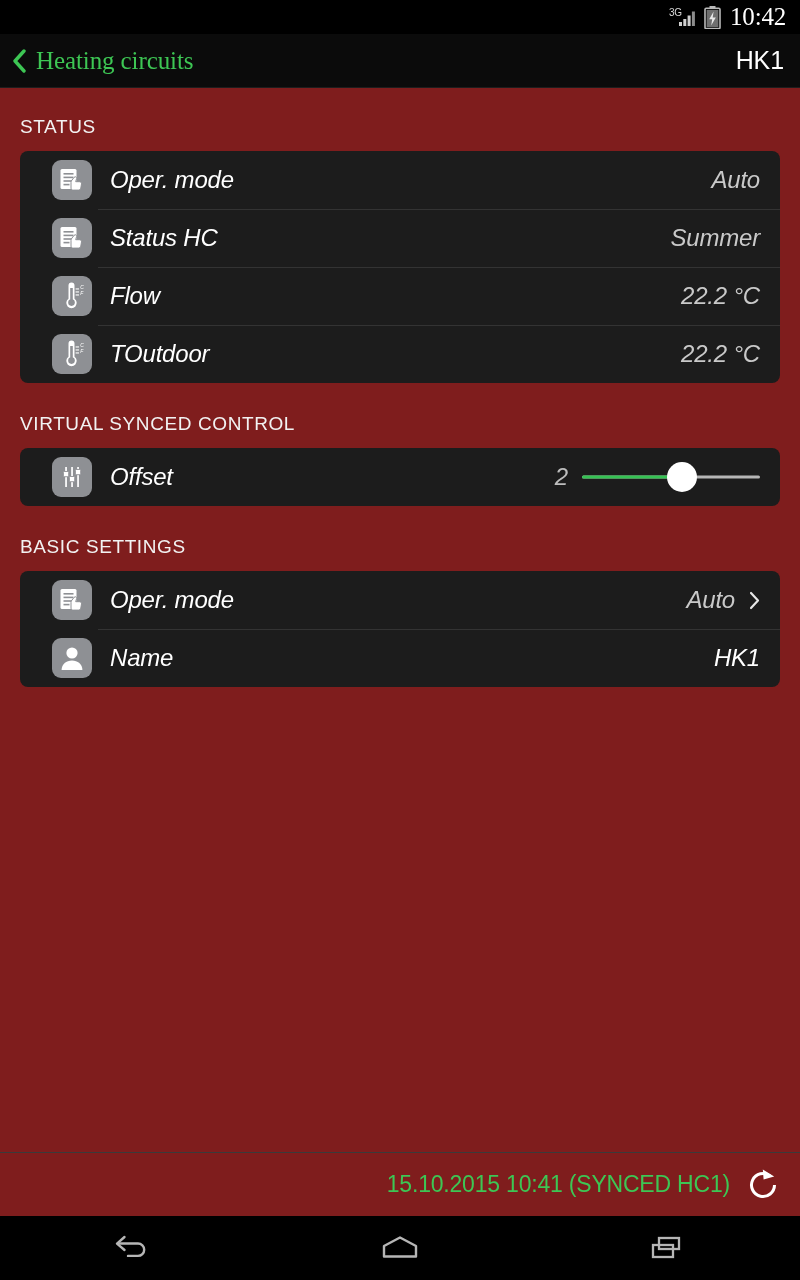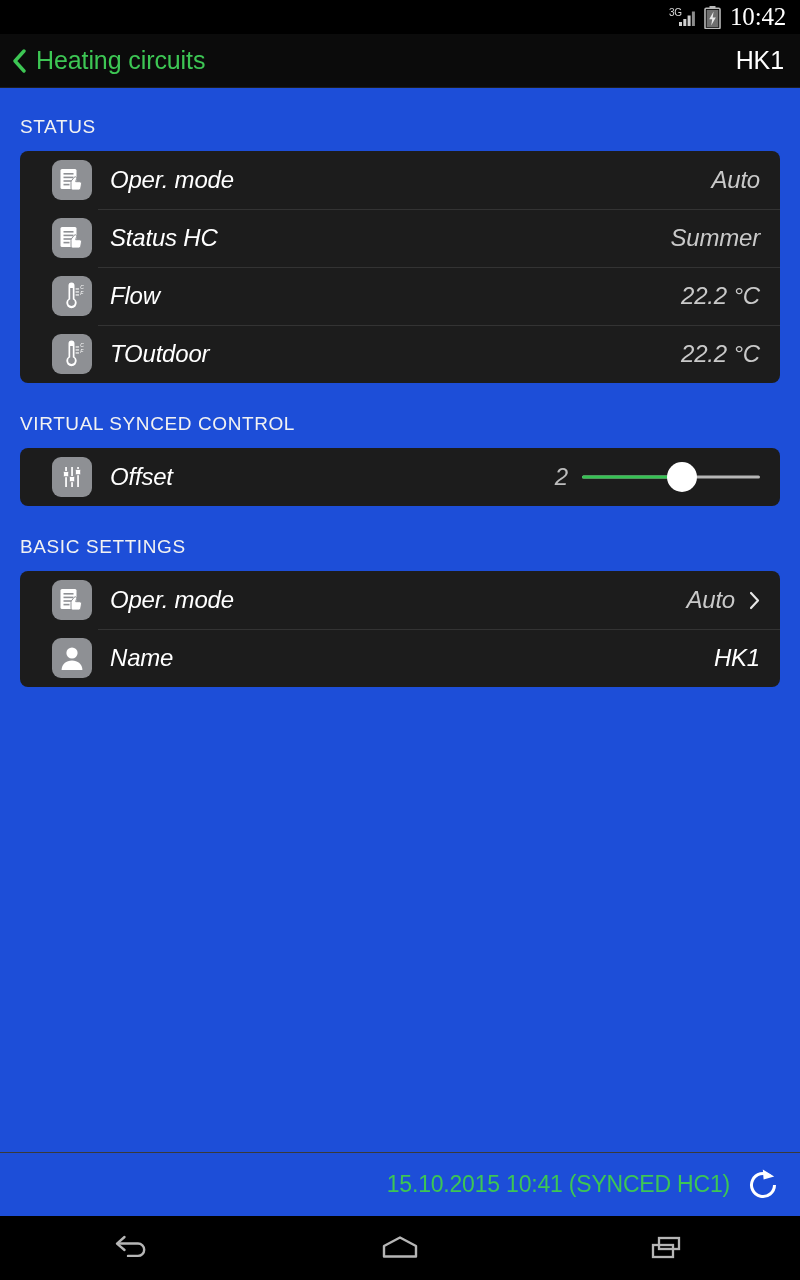--- a/index.html
+++ b/index.html
@@ -9,21 +9,21 @@
     height: 1280px;
     background: #000000;
     font-family: "Liberation Sans", sans-serif;
     overflow: hidden;
   }
 
   #app {
     position: relative;
     width: 800px;
     height: 1280px;
-    background: #1d4ed8;
+    background: #7f1d1d;
     display: flex;
     flex-direction: column;
   }
 
   
   .statusbar {
     height: 34px;
     background: #000000;
     display: flex;
     align-items: center;
@@ -56,20 +56,21 @@
     flex: 0 0 auto;
     border-bottom: 1px solid #1d1d1d;
   }
   .back-group {
     display: flex; align-items: center; gap: 10px; cursor: pointer;
   }
   .chev-back { width: 14px; height: 24px; }
   .ab-title {
     font-size: 25px; color: #3dc654; font-weight: normal;
     letter-spacing: -0.1px;
+    font-family: Liberation Serif, serif;
   }
   .ab-right {
     margin-left: auto; font-size: 25px; color: #ffffff; letter-spacing: -0.1px;
   }
 
   
   .content { flex: 1 1 auto; position: relative; padding-top: 28px; }
 
   .section-header {
     font-size: 19px;

